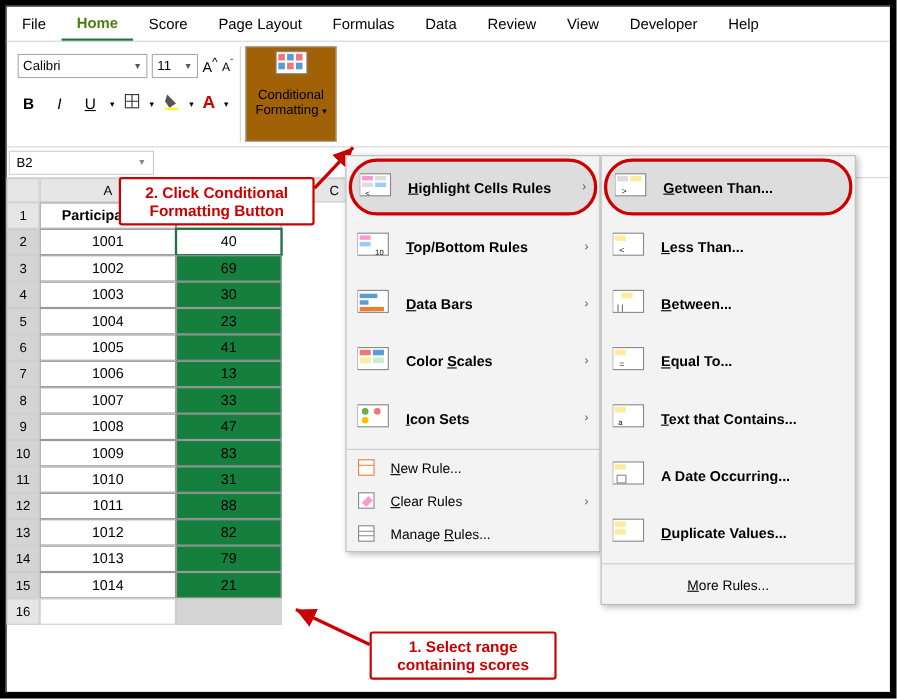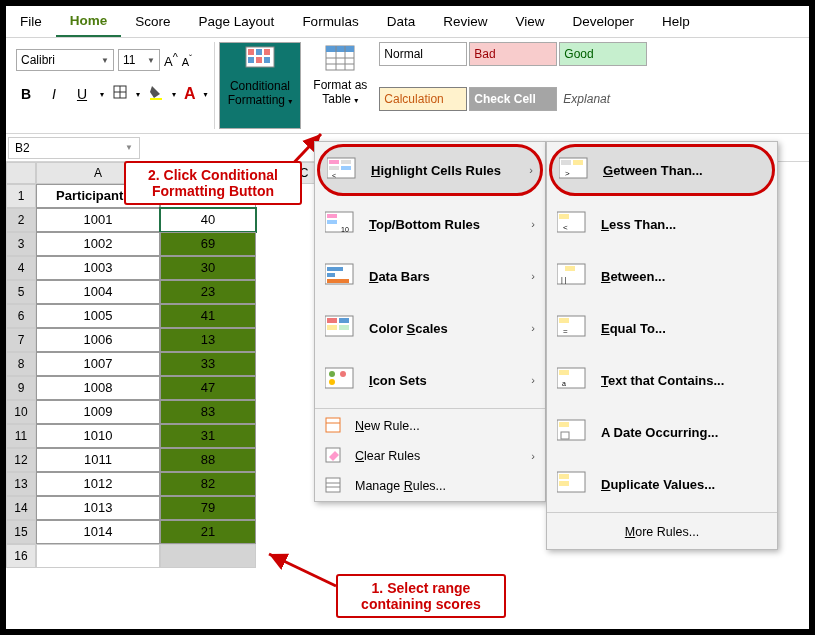--- a/index.html
+++ b/index.html
@@ -15,21 +15,21 @@
 .ribbon { display: flex; height: 96px; border-bottom: 1px solid #d4d4d4; padding: 4px; gap: 4px; }
 .rgroup { display: flex; flex-direction: column; border-right: 1px solid #d4d4d4; padding: 2px 6px; }
 .font-row1 { display: flex; align-items: center; gap: 4px; height: 32px; }
 .font-row2 { display: flex; align-items: center; gap: 8px; height: 32px; padding-top: 4px; }
 .combo { border: 1px solid #aaa; font-size: 12px; height: 22px; padding: 1px 4px; background: #fff; display: flex; align-items: center; justify-content: space-between; }
 .combo .arrow { font-size: 8px; color: #555; margin-left: 4px; }
 .fontbtn { width: 20px; text-align: center; font-size: 14px; }
 .incfont { font-size: 13px; }
 
 .bigbtn { display: flex; flex-direction: column; align-items: center; padding: 2px 8px; gap: 2px; }
-.bigbtn.selected { background: #0f766e; border: 1px solid #aaa; }
+.bigbtn.selected { background: #a16207; border: 1px solid #aaa; }
 .bigbtn .label { font-size: 12px; text-align: center; line-height: 14px; }
 .bigbtn .dd { font-size: 8px; }
 
 .icon-cond { width: 32px; height: 32px; }
 .icon-fmt { width: 32px; height: 32px; }
 
 .styles { display: flex; flex-wrap: wrap; gap: 2px; width: 280px; }
 .stylebox { width: 88px; height: 24px; border: 1px solid #aaa; font-size: 12px; padding: 2px 4px; display: flex; align-items: center; }
 .normal { background: #fff; }
 .bad { background: #f8cccc; color: #9c0006; }
@@ -49,40 +49,40 @@
 .colh { height: 22px; background: #e6e6e6; border: 1px solid #ccc; text-align: center; font-size: 12px; line-height: 20px; }
 .colA { width: 124px; }
 .colB { width: 96px; background: #d4d4d4; }
 .colC { width: 96px; }
 .row { display: flex; }
 .rowh { width: 30px; background: #e6e6e6; border: 1px solid #ccc; text-align: center; font-size: 12px; height: 24px; line-height: 22px; }
 .rowh.sel { background: #d4d4d4; }
 .cell { border: 1px solid #ccc; height: 24px; font-size: 13px; padding: 2px 4px; text-align: center; line-height: 18px; }
 .hdr { font-weight: bold; background: #fff; border: 1px solid #999; }
 .data { background: #fff; border: 1px solid #999; text-align: center; }
-.selcell { background: #4d7c0f; border: 1px solid #999; }
+.selcell { background: #15803d; border: 1px solid #999; }
 
 
 .menu1 { position: absolute; left: 308px; top: 135px; width: 232px; background: #f3f3f3; border: 1px solid #bbb; box-shadow: 2px 2px 6px rgba(0,0,0,0.3); z-index: 10; }
 .menu2 { position: absolute; left: 540px; top: 135px; width: 232px; background: #f3f3f3; border: 1px solid #bbb; box-shadow: 2px 2px 6px rgba(0,0,0,0.3); z-index: 10; }
 .mitem { display: flex; align-items: center; padding: 12px 10px; gap: 12px; font-size: 13px; border-radius: 26px; }
 .mitem .micon { width: 32px; height: 28px; flex-shrink: 0; }
 .mitem .mtext { flex: 1; font-weight: bold; }
 .mitem .marrow { font-size: 11px; color: #555; }
 .mitem.small { padding: 6px 10px; font-weight: normal; }
 .mitem.small .micon { width: 18px; height: 18px; }
 .mitem.small .mtext { font-weight: normal; font-size: 12.5px; }
 .hl1 { background: #ddd; border: 3px solid #c00; margin: 2px; padding: 9px 7px; }
 .hl2 { background: #ddd; border: 3px solid #c00; margin: 2px; padding: 9px 7px; }
 .msep { border-top: 1px solid #ccc; margin: 2px 0; }
 .more { text-align: center; padding: 10px; font-size: 12.5px; }
 
 
 .callout { position: absolute; border: 2px solid #c00; background: #fff; padding: 4px 10px; font-weight: bold; color: #c00; font-size: 14px; text-align: center; border-radius: 3px; z-index: 5; }
-.c1 { left: 118px; top: 155px; width: 178px; }
+.c1 { left: 102px; top: 155px; width: 178px; }
 .c2 { left: 330px; top: 568px; width: 170px; }
 .arrow-svg { position: absolute; z-index: 4; }
 
 u.key { text-decoration: underline; }
 </style>
 </head>
 <body>
 
 <div class="app">
 
@@ -95,21 +95,21 @@
     <div>Data</div>
     <div>Review</div>
     <div>View</div>
     <div>Developer</div>
     <div>Help</div>
   </div>
 
   <div class="ribbon">
     <div class="rgroup">
       <div class="font-row1">
-        <div class="combo" style="width:98px">
+        <div class="combo" style="width:118px">
             <span>Calibri</span>
             <span class="arrow">▼</span>
           </div>
         <div class="combo" style="width:42px">
             <span>11</span>
             <span class="arrow">▼</span>
           </div>
         <span class="incfont">A<sup>^</sup></span>
         <span class="incfont" style="font-size:11px">A<sup>ˇ</sup></span>
       </div>
@@ -140,40 +140,21 @@
           <rect x="4" y="4" width="6" height="6" fill="#e77"></rect>
           <rect x="12" y="4" width="6" height="6" fill="#5b9bd5"></rect>
           <rect x="20" y="4" width="6" height="6" fill="#e77"></rect>
           <rect x="4" y="12" width="6" height="6" fill="#5b9bd5"></rect>
           <rect x="12" y="12" width="6" height="6" fill="#e77"></rect>
           <rect x="20" y="12" width="6" height="6" fill="#5b9bd5"></rect>
         </svg>
       <div class="label"><span>Conditional<br>Formatting</span> <span class="dd">▾</span></div>
     </div>
 
-    <div class="bigbtn">
-      <svg class="icon-fmt">
-          <rect x="2" y="2" width="28" height="24" fill="#fff" stroke="#888"></rect>
-          <rect x="2" y="2" width="28" height="6" fill="#5b9bd5"></rect>
-          <line x1="2" y1="14" x2="30" y2="14" stroke="#888"></line>
-          <line x1="2" y1="20" x2="30" y2="20" stroke="#888"></line>
-          <line x1="12" y1="2" x2="12" y2="26" stroke="#888"></line>
-          <line x1="21" y1="2" x2="21" y2="26" stroke="#888"></line>
-        </svg>
-      <div class="label"><span>Format as<br>Table</span> <span class="dd">▾</span></div>
-    </div>
-
-    <div class="styles">
-      <div class="stylebox normal">Normal</div>
-      <div class="stylebox bad">Bad</div>
-      <div class="stylebox good">Good</div>
-      <div class="stylebox calc">Calculation</div>
-      <div class="stylebox check">Check Cell</div>
-      <div class="stylebox explan">Explanat</div>
-    </div>
+
   </div>
 
   <div class="namerow">
     <div class="namebox">
         <span>B2</span>
         <span style="font-size:8px;color:#888">▼</span>
       </div>
   </div>
 
   <div class="grid">

